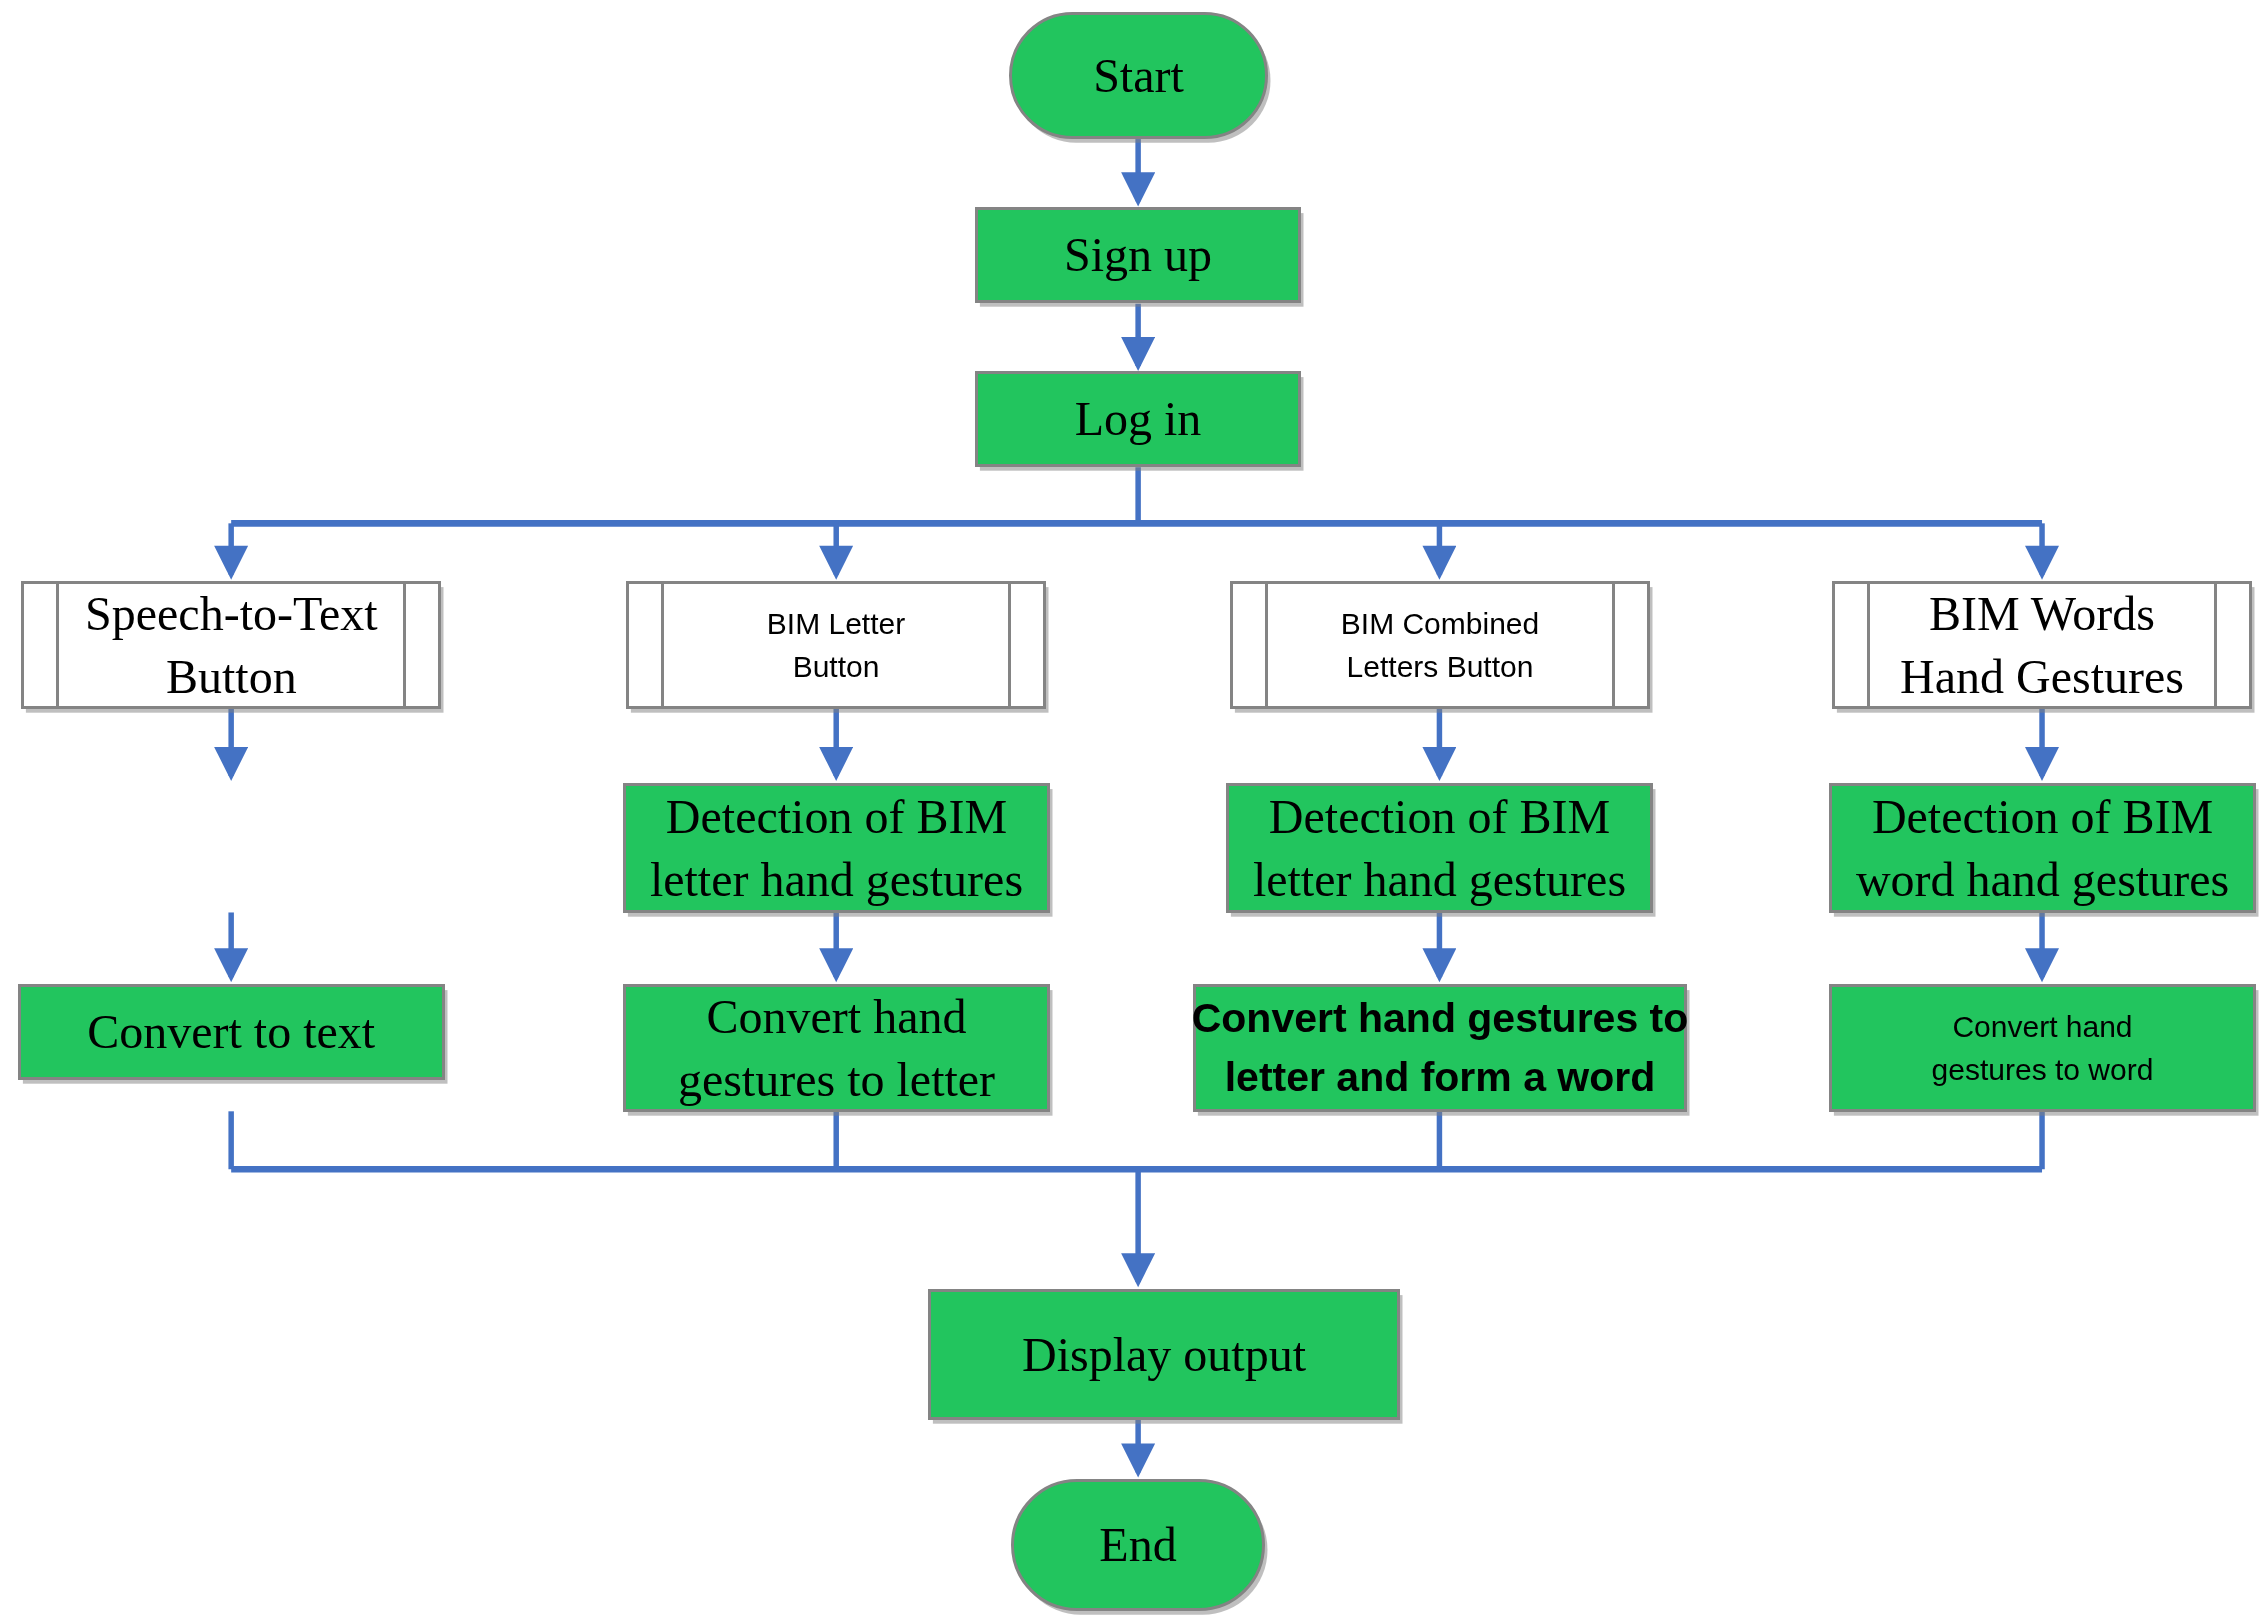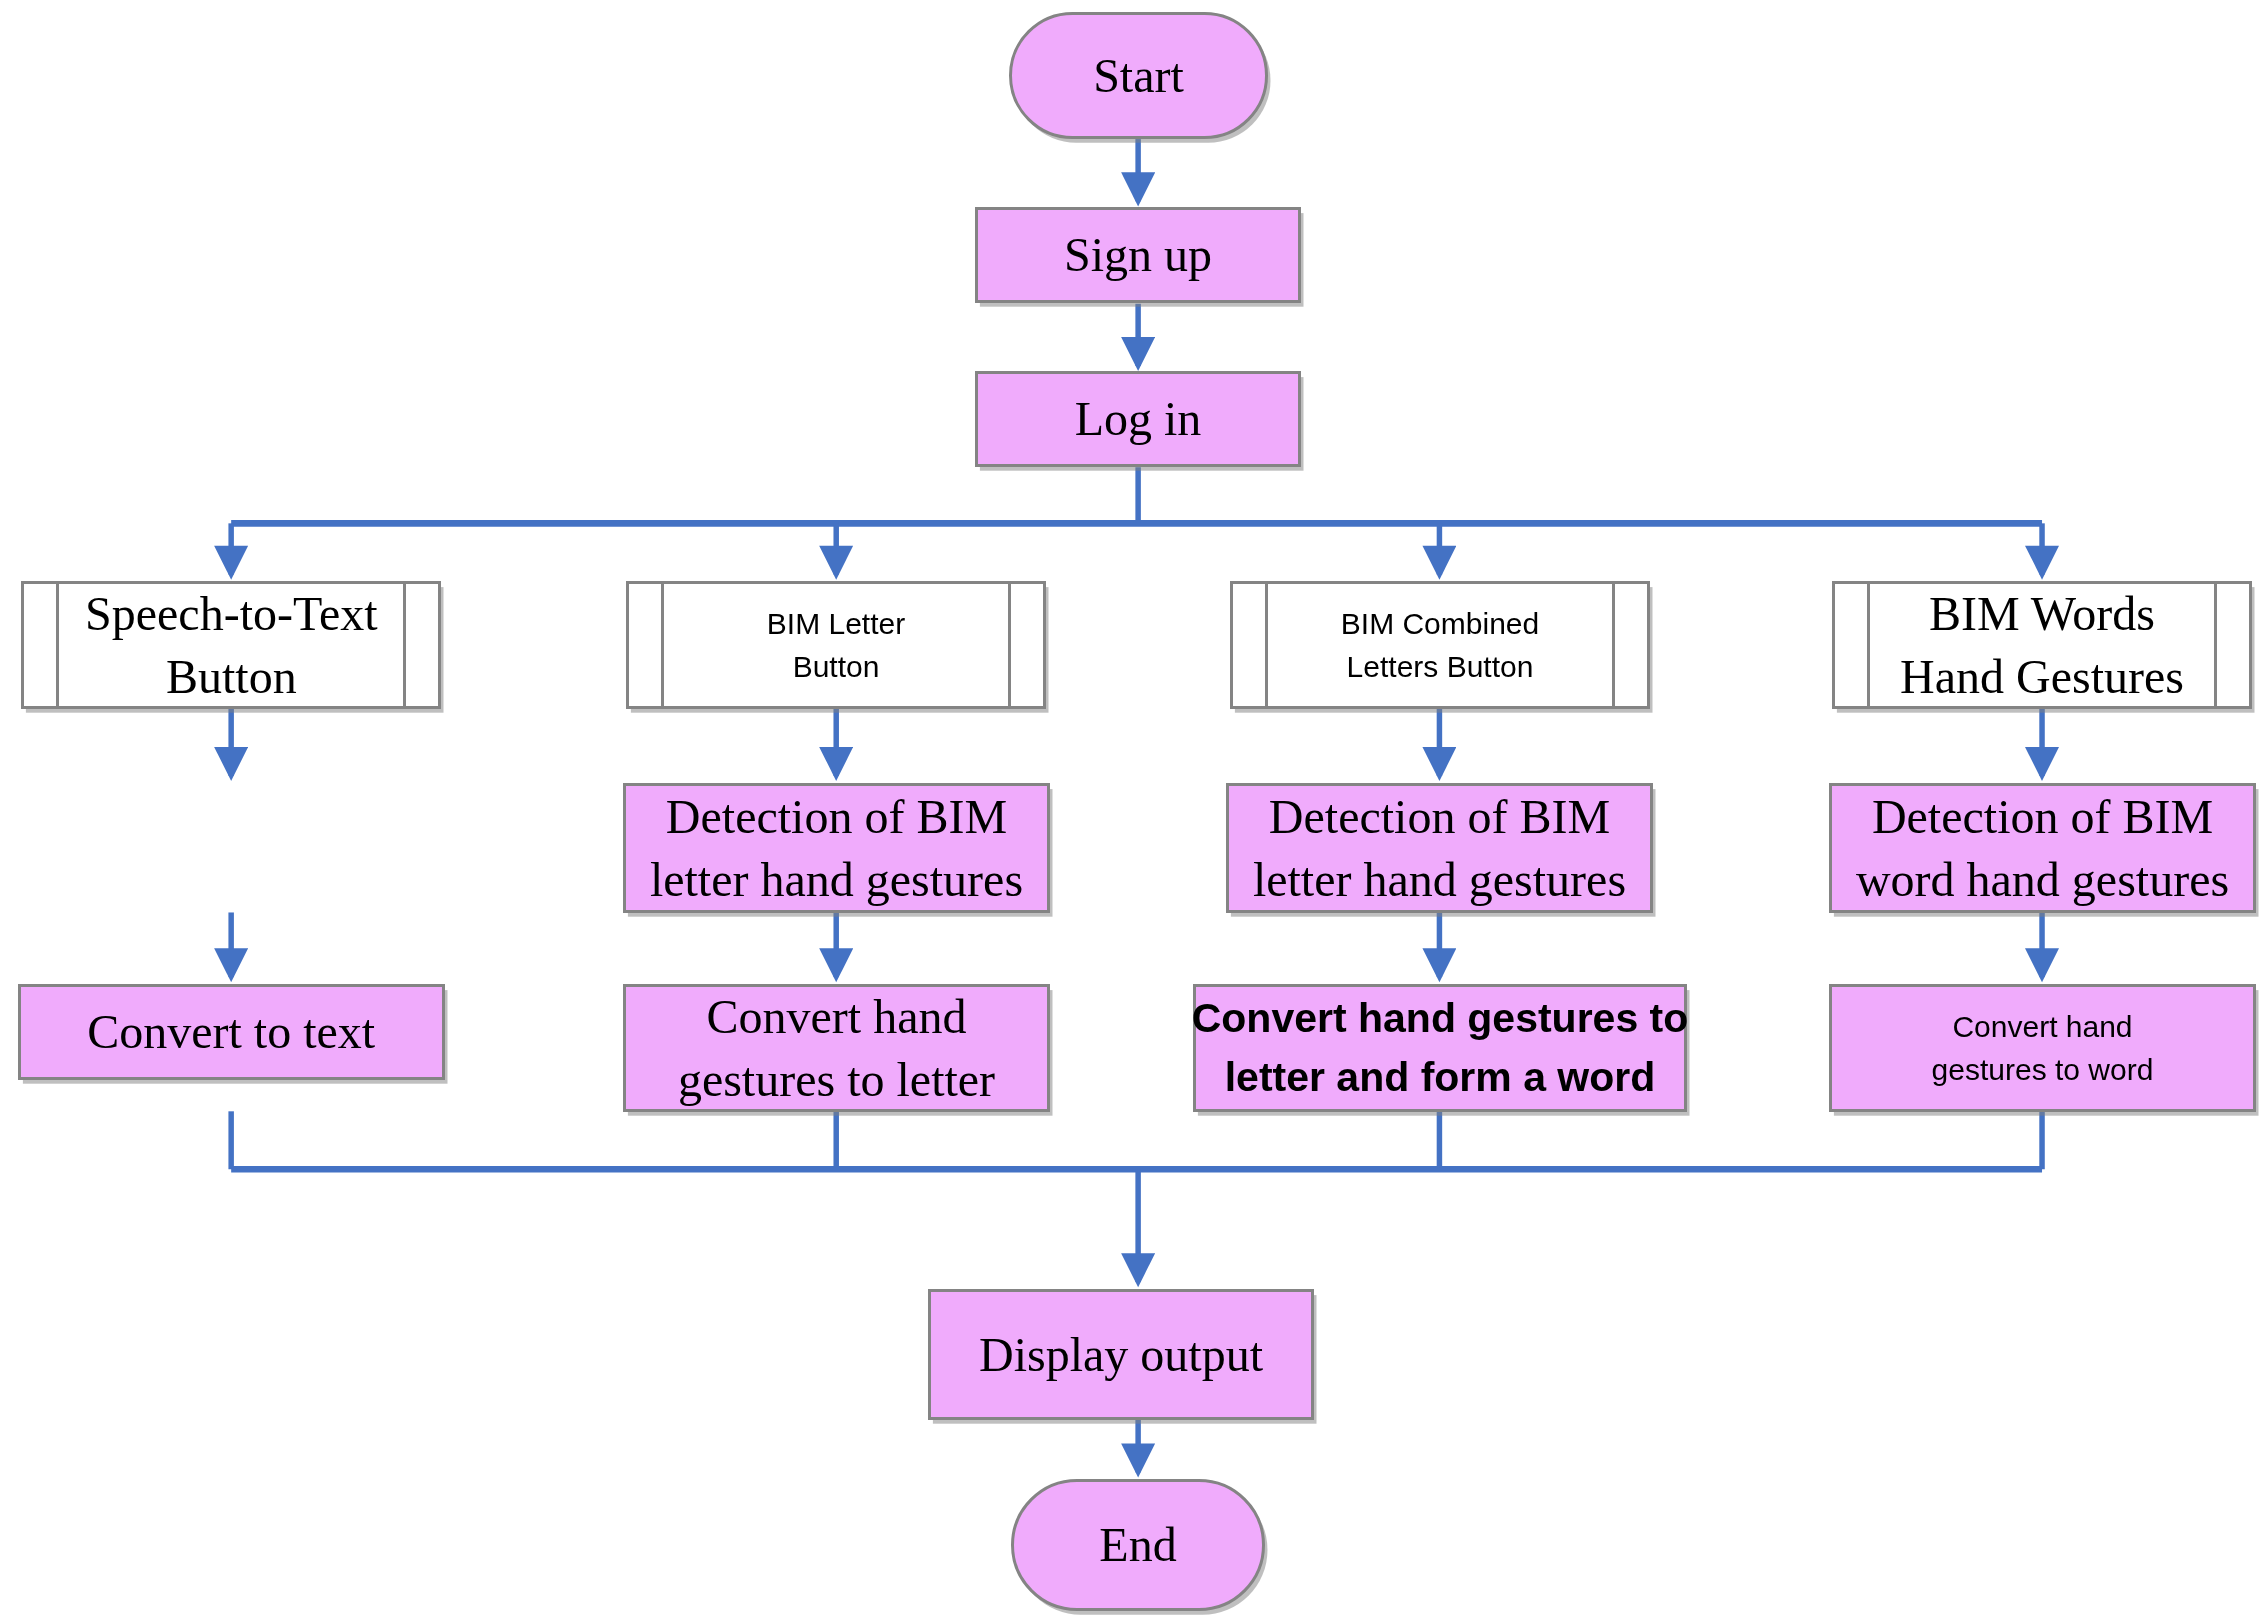--- a/index.html
+++ b/index.html
@@ -12,21 +12,21 @@
   }
   #canvas { position: absolute; left: 0; top: 0; width: 2261px; height: 1620px; }
   svg.connectors { position: absolute; left: 0; top: 0; }
   .node {
     position: absolute;
     box-sizing: border-box;
     display: flex;
     align-items: center;
     justify-content: center;
     text-align: center;
-    background: #f0abfc;
+    background: #22c55e;
     border: 3.7px solid #848484;
     color: #000000;
     font-size: 48px;
     line-height: 1.32;
     white-space: pre;
     box-shadow: 3.7px 4.9px 0 -1.2px rgba(128,128,128,0.5);
     z-index: 2;
   }
   .term { border-radius: 67px; }
   .predef { background: #ffffff; }
@@ -131,18 +131,18 @@
 
   <div class="node" style="left:623px; top:984px; width:427px; height:128px;">Convert hand
 gestures to letter</div>
 
   <div class="node sans small-sans" style="left:1193px; top:984px; width:494px; height:128px;">Convert hand gestures to
 letter and form a word</div>
 
   <div class="node sans" style="left:1829px; top:984px; width:427px; height:128px;">Convert hand
 gestures to word</div>
 
-  <div class="node" style="left:928px; top:1289px; width:386px; height:131px;">Display output</div>
+  <div class="node" style="left:928px; top:1289px; width:472px; height:131px;">Display output</div>
 
   <div class="node term" style="left:1011px; top:1479px; width:254px; height:132px;">End</div>
 
 </div>
 
 
 </body></html>

